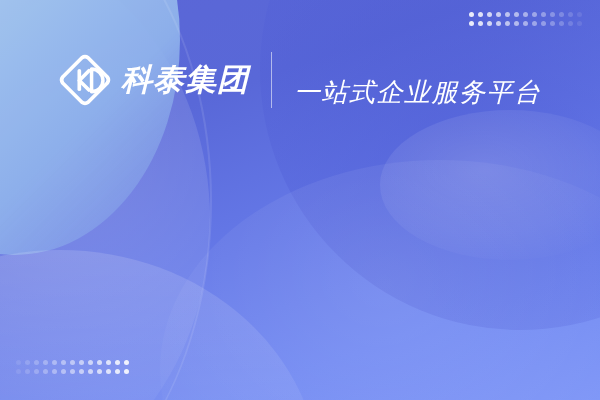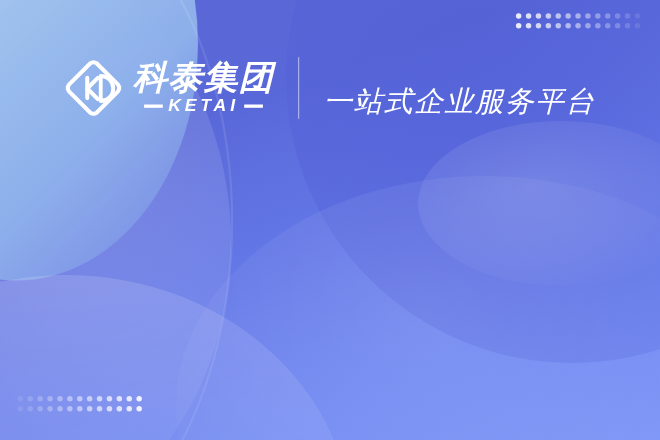--- a/index.html
+++ b/index.html
@@ -314,25 +314,20 @@
         <g fill="none" stroke="#ffffff" stroke-width="4.2" stroke-linecap="round" stroke-linejoin="round">
           <path d="M35.5 6.5 L57.5 28.5 A6 6 0 0 1 57.5 35.5 L35.5 57.5 A6 6 0 0 1 28.5 57.5 L6.5 35.5 A6 6 0 0 1 6.5 28.5 L28.5 6.5 A6 6 0 0 1 35.5 6.5 Z"></path>
           <path d="M25.5 21.5 L25.5 42.5"></path>
           <path d="M36.5 21.5 L25.5 32.5 L36.5 43.5"></path>
           <path d="M39.5 19.5 L39.5 45.5 A10.5 10.5 0 0 0 39.5 19.5 Z" stroke-width="4"></path>
         </g>
       </svg>
 
       <div id="brand-wordmark">
         <div id="brand-cn">科泰集团</div>
-        <div id="brand-en-wrap">
-          <span class="brand-rule"></span>
-          <span id="brand-en">KETAI</span>
-          <span class="brand-rule"></span>
-        </div>
       </div>
     </div>
 
     <div id="header-divider"></div>
 
     <div id="tagline-block">
       <div id="tagline-main">一站式企业服务平台</div>
     </div>
 
   </div>

